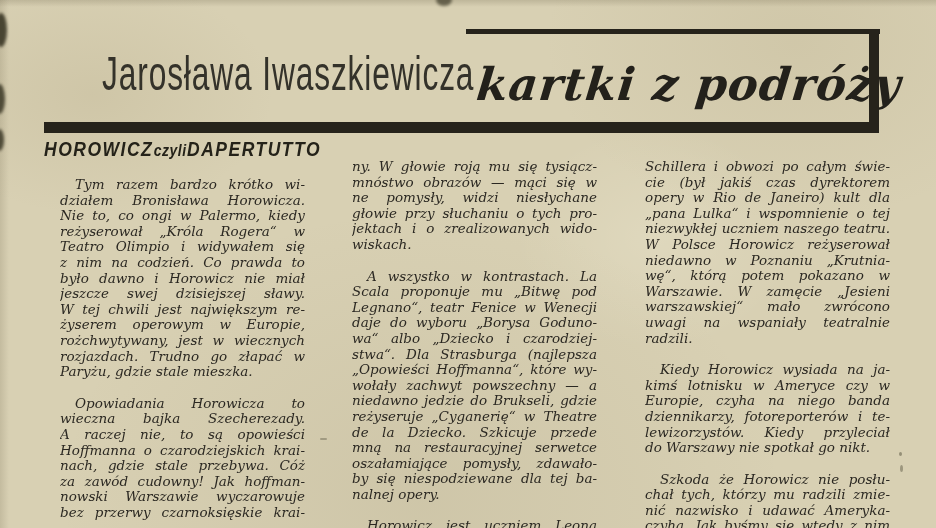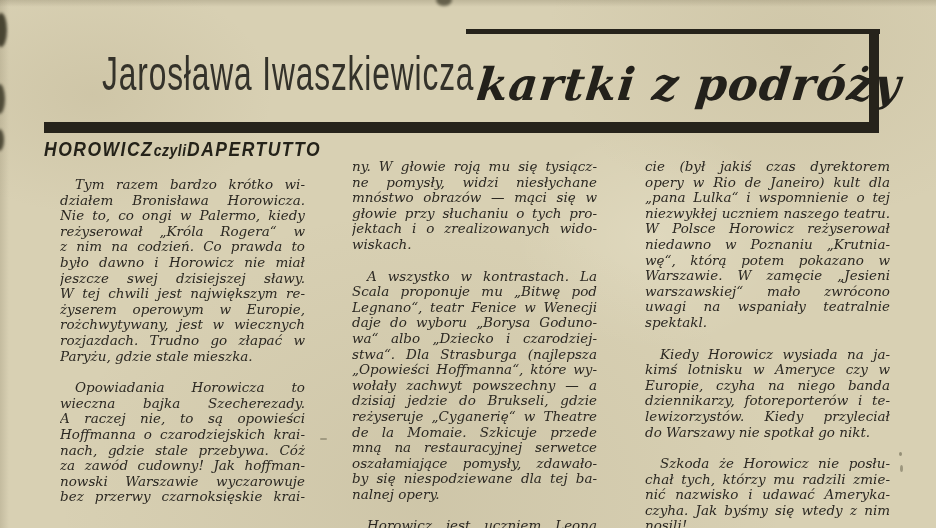--- a/index.html
+++ b/index.html
@@ -102,20 +102,21 @@
     <div class="art-heading">
       <span class="big">HOROWICZ</span>
       <span class="small">czyli</span>
       <span class="big">DAPERTUTTO</span>
     </div>
   <div class="para">
         <div class="line indent">Tym razem bardzo krótko wi-</div>
         <div class="line">działem Bronisława Horowicza.</div>
         <div class="line">Nie to, co ongi w Palermo, kiedy</div>
         <div class="line">reżyserował „Króla Rogera“ w</div>
+        <div class="line">Teatro Olimpio i widywałem się</div>
         <div class="line">z nim na codzień. Co prawda to</div>
         <div class="line">było dawno i Horowicz nie miał</div>
         <div class="line">jeszcze swej dzisiejszej sławy.</div>
         <div class="line">W tej chwili jest największym re-</div>
         <div class="line">żyserem operowym w Europie,</div>
         <div class="line">rożchwytywany, jest w wiecznych</div>
         <div class="line">rozjazdach. Trudno go złapać w</div>
         <div class="line flush">Paryżu, gdzie stale mieszka.</div>
       </div>
       <div class="para">
@@ -126,61 +127,62 @@
         <div class="line">nach, gdzie stale przebywa. Cóż</div>
         <div class="line">za zawód cudowny! Jak hoffman-</div>
         <div class="line">nowski Warszawie wyczarowuje</div>
         <div class="line">bez przerwy czarnoksięskie krai-</div>
       </div>
     </div>
 
   <div class="col col2">
       <div class="para">
         <div class="line">ny. W głowie roją mu się tysiącz-</div>
+        <div class="line">mnóstwo obrazów — mąci się w</div>
         <div class="line">ne pomysły, widzi niesłychane</div>
-        <div class="line">mnóstwo obrazów — mąci się w</div>
         <div class="line">głowie przy słuchaniu o tych pro-</div>
         <div class="line">jektach i o zrealizowanych wido-</div>
         <div class="line flush">wiskach.</div>
       </div>
       <div class="para">
         <div class="line indent">A wszystko w kontrastach. La</div>
         <div class="line">Scala proponuje mu „Bitwę pod</div>
         <div class="line">Legnano“, teatr Fenice w Wenecji</div>
         <div class="line">daje do wyboru „Borysa Goduno-</div>
         <div class="line">wa“ albo „Dziecko i czarodziej-</div>
         <div class="line">stwa“. Dla Strasburga (najlepsza</div>
         <div class="line">„Opowieści Hoffmanna“, które wy-</div>
         <div class="line">wołały zachwyt powszechny — a</div>
-        <div class="line">dzisiaj jedzie do Brukseli, gdzie</div>
+        <div class="line">niedawno jedzie do Brukseli, gdzie</div>
         <div class="line">reżyseruje „Cyganerię“ w Theatre</div>
-        <div class="line">de la Momaie. Szkicuje przede</div>
+        <div class="line">de la Dziecko. Szkicuje przede</div>
         <div class="line">mną na restauracyjnej serwetce</div>
         <div class="line">oszałamiające pomysły, zdawało-</div>
         <div class="line">by się niespodziewane dla tej ba-</div>
         <div class="line flush">nalnej opery.</div>
       </div>
       <div class="para">
         <div class="line indent">Horowicz jest uczniem Leona</div>
       </div>
     </div>
 
   <div class="col col3">
       <div class="para">
+        <div class="line">Schillera i obwozi po całym świe-</div>
         <div class="line">cie (był jakiś czas dyrektorem</div>
         <div class="line">opery w Rio de Janeiro) kult dla</div>
         <div class="line">„pana Lulka“ i wspomnienie o tej</div>
         <div class="line">niezwykłej uczniem naszego teatru.</div>
         <div class="line">W Polsce Horowicz reżyserował</div>
         <div class="line">niedawno w Poznaniu „Krutnia-</div>
         <div class="line">wę“, którą potem pokazano w</div>
         <div class="line">Warszawie. W zamęcie „Jesieni</div>
         <div class="line">warszawskiej“ mało zwrócono</div>
         <div class="line">uwagi na wspaniały teatralnie</div>
-        <div class="line flush">spektakl.</div>
+        <div class="line flush">radzili.</div>
       </div>
       <div class="para">
         <div class="line indent">Kiedy Horowicz wysiada na ja-</div>
         <div class="line">kimś lotnisku w Ameryce czy w</div>
         <div class="line">Europie, czyha na niego banda</div>
         <div class="line">dziennikarzy, fotoreporterów i te-</div>
         <div class="line">lewizorzystów. Kiedy przyleciał</div>
         <div class="line flush">do Warszawy nie spotkał go nikt.</div>
       </div>
       <div class="para">

